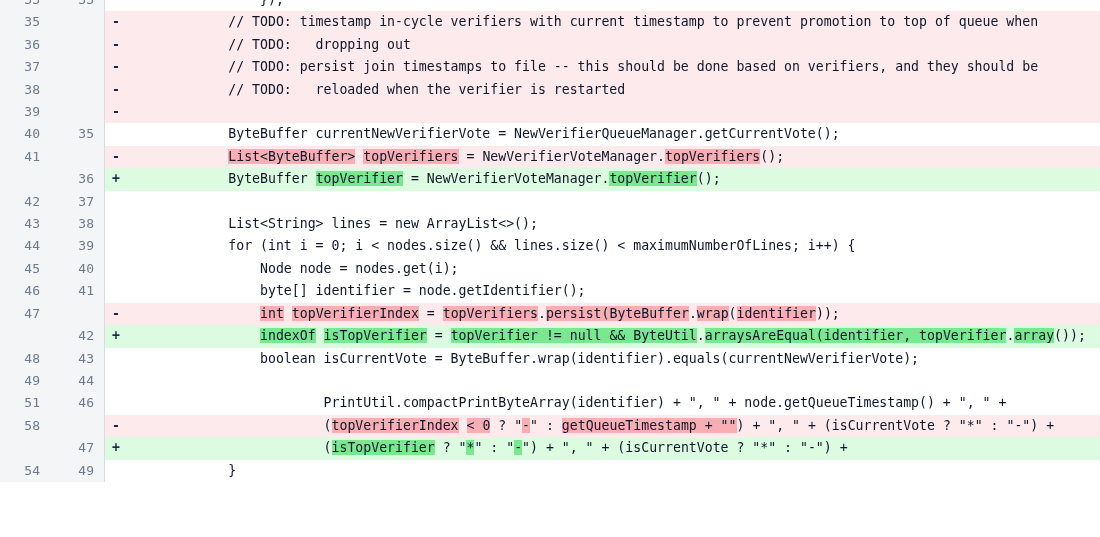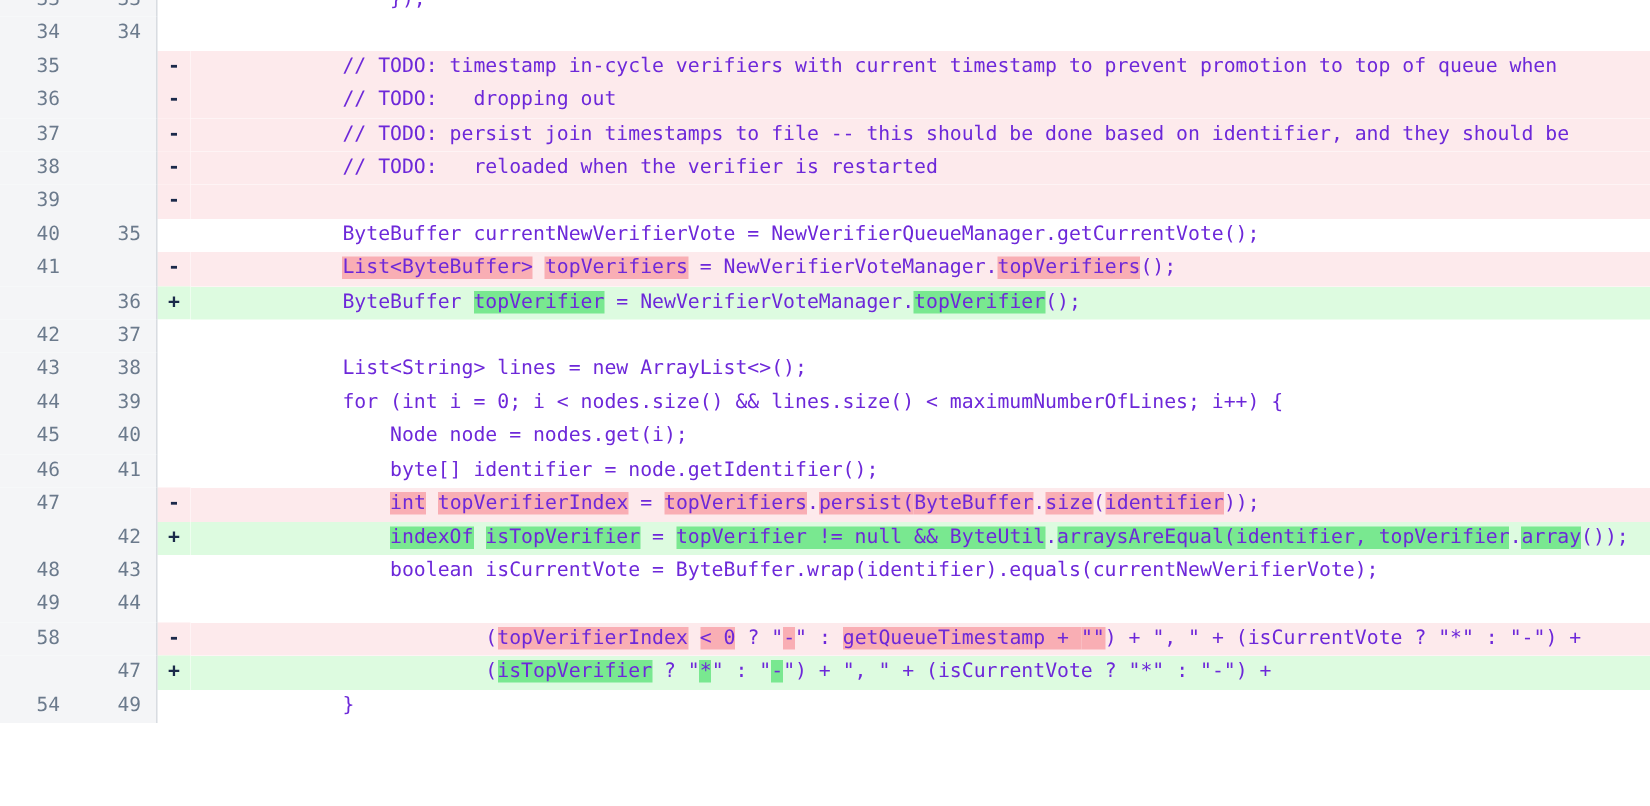--- a/index.html
+++ b/index.html
@@ -34,21 +34,21 @@
 
   .mark{
     width:22px;
     text-align:center;
     color:#1b2a4a;
     font-weight:bold;
     user-select:none;
   }
   .code{
     padding-left:6px;
-    color:#6d28d9;
+    color:#0f172a;
     overflow:hidden;
   }
 
   
   tr.ctx .mark, tr.ctx .code{background:#ffffff;}
   tr.del .mark, tr.del .code{background:#fdeaec;}
   tr.add .mark, tr.add .code{background:#ddfbe0;}
 
   
   .wd{background:#f9aeb4;}
@@ -58,43 +58,37 @@
 <body>
 
 <table id="diff" style="margin-top: -11px;">
   <tbody>
       <tr class="ctx" style="height: 11px;">
         <td class="ln old">33</td>
         <td class="ln new">33</td>
         <td class="mark"></td>
         <td class="code"><span>                });</span></td>
       </tr>
-      <tr class="ctx">
-        <td class="ln old">34</td>
-        <td class="ln new">34</td>
-        <td class="mark"></td>
-        <td class="code"><span></span></td>
-      </tr>
       <tr class="del">
         <td class="ln old">35</td>
         <td class="ln new"></td>
         <td class="mark">-</td>
         <td class="code"><span>            // TODO: timestamp in-cycle verifiers with current timestamp to prevent promotion to top of queue when</span></td>
       </tr>
       <tr class="del">
         <td class="ln old">36</td>
         <td class="ln new"></td>
         <td class="mark">-</td>
         <td class="code"><span>            // TODO:   dropping out</span></td>
       </tr>
       <tr class="del">
         <td class="ln old">37</td>
         <td class="ln new"></td>
         <td class="mark">-</td>
-        <td class="code"><span>            // TODO: persist join timestamps to file -- this should be done based on identifier, and they should be</span></td>
+        <td class="code"><span>            // TODO: persist join timestamps to file -- this should be done based on verifiers, and they should be</span></td>
       </tr>
       <tr class="del">
         <td class="ln old">38</td>
         <td class="ln new"></td>
         <td class="mark">-</td>
         <td class="code"><span>            // TODO:   reloaded when the verifier is restarted</span></td>
       </tr>
       <tr class="del">
         <td class="ln old">39</td>
         <td class="ln new"></td>
@@ -146,39 +140,45 @@
       <tr class="ctx">
         <td class="ln old">46</td>
         <td class="ln new">41</td>
         <td class="mark"></td>
         <td class="code"><span>                byte[] identifier = node.getIdentifier();</span></td>
       </tr>
       <tr class="del">
         <td class="ln old">47</td>
         <td class="ln new"></td>
         <td class="mark">-</td>
-        <td class="code"><span>                </span><span class="wd">int</span><span> </span><span class="wd">topVerifierIndex</span><span> = </span><span class="wd">topVerifiers</span><span>.</span><span class="wd">persist(</span><span class="wd">ByteBuffer</span><span>.</span><span class="wd">size</span><span>(</span><span class="wd">identifier</span><span>));</span></td>
+        <td class="code"><span>                </span><span class="wd">int</span><span> </span><span class="wd">topVerifierIndex</span><span> = </span><span class="wd">topVerifiers</span><span>.</span><span class="wd">persist(</span><span class="wd">ByteBuffer</span><span>.</span><span class="wd">wrap</span><span>(</span><span class="wd">identifier</span><span>));</span></td>
       </tr>
       <tr class="add">
         <td class="ln old"></td>
         <td class="ln new">42</td>
         <td class="mark">+</td>
         <td class="code"><span>                </span><span class="wa">indexOf</span><span> </span><span class="wa">isTopVerifier</span><span> = </span><span class="wa">topVerifier != null &amp;&amp; ByteUtil</span><span>.</span><span class="wa">arraysAreEqual(identifier, topVerifier</span><span>.</span><span class="wa">array</span><span>());</span></td>
       </tr>
       <tr class="ctx">
         <td class="ln old">48</td>
         <td class="ln new">43</td>
         <td class="mark"></td>
         <td class="code"><span>                boolean isCurrentVote = ByteBuffer.wrap(identifier).equals(currentNewVerifierVote);</span></td>
       </tr>
       <tr class="ctx">
         <td class="ln old">49</td>
         <td class="ln new">44</td>
         <td class="mark"></td>
         <td class="code"><span></span></td>
+      </tr>
+      <tr class="ctx">
+        <td class="ln old">51</td>
+        <td class="ln new">46</td>
+        <td class="mark"></td>
+        <td class="code"><span>                        PrintUtil.compactPrintByteArray(identifier) + ", " + node.getQueueTimestamp() + ", " +</span></td>
       </tr>
       <tr class="del">
         <td class="ln old">58</td>
         <td class="ln new"></td>
         <td class="mark">-</td>
         <td class="code"><span>                        (</span><span class="wd">topVerifierIndex</span><span> </span><span class="wd">&lt; 0</span><span> ? "</span><span class="wd">-</span><span>" : </span><span class="wd">getQueueTimestamp + </span><span class="wd">""</span><span>) + ", " + (isCurrentVote ? "*" : "-") +</span></td>
       </tr>
       <tr class="add">
         <td class="ln old"></td>
         <td class="ln new">47</td>

